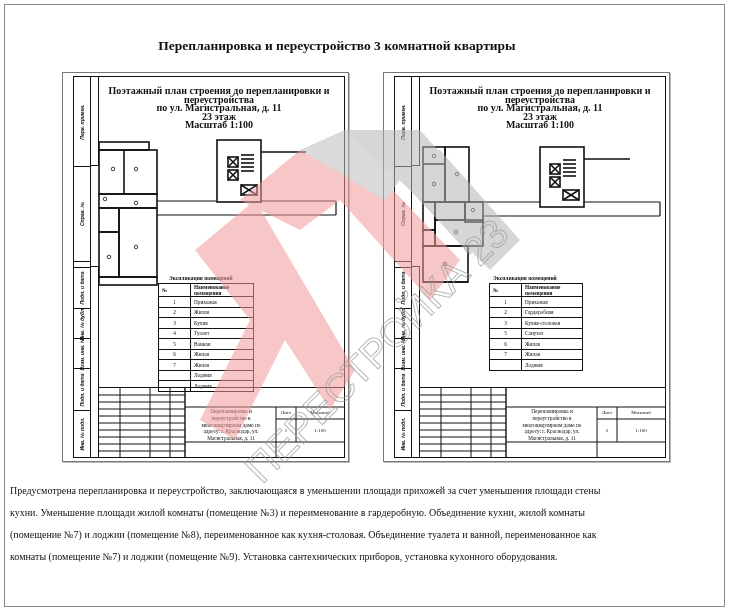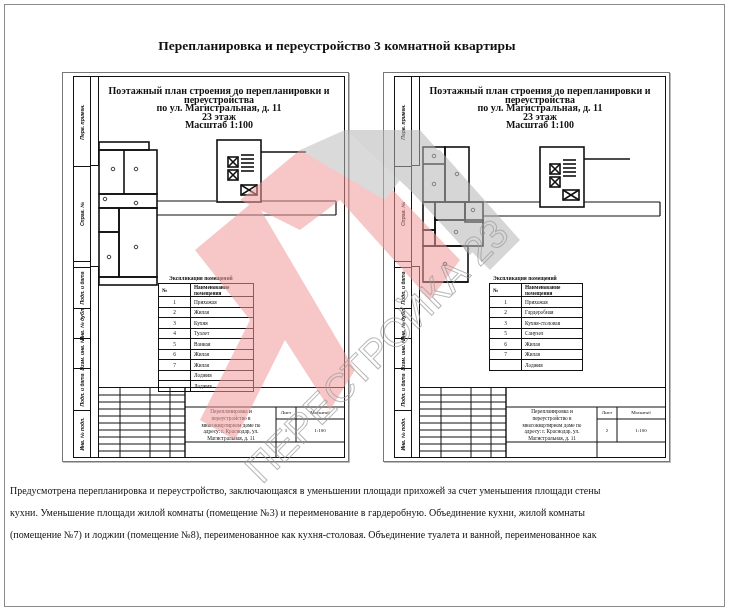--- a/index.html
+++ b/index.html
@@ -358,14 +358,15 @@
     <polygon points="345,130 420,130 500,220 470,255 410,190" fill="#b5b5b5"></polygon>
     <polygon points="370,150 440,150 520,240 490,270" fill="#b5b5b5"></polygon>
   </g>
   <text x="0" y="0" transform="translate(262,485) rotate(-45)" font-family="Liberation Sans, sans-serif" font-size="40" fill="none" stroke="#9a9a9a" stroke-width="1" opacity="0.7">ПЕРЕСТРОЙКА 23</text>
 </svg>
 
 <div class="desc">
   <div>Предусмотрена перепланировка и переустройство, заключающаяся в уменьшении площади прихожей за счет уменьшения площади стены</div>
   <div>кухни. Уменьшение площади жилой комнаты (помещение №3) и переименование в гардеробную. Объединение кухни, жилой комнаты</div>
   <div>(помещение №7) и лоджии (помещение №8), переименованное как кухня-столовая. Объединение туалета и ванной, переименованное как</div>
+  <div>комнаты (помещение №7) и лоджии (помещение №9). Установка сантехнических приборов, установка кухонного оборудования.</div>
 
 </div>
 
 </body></html>

